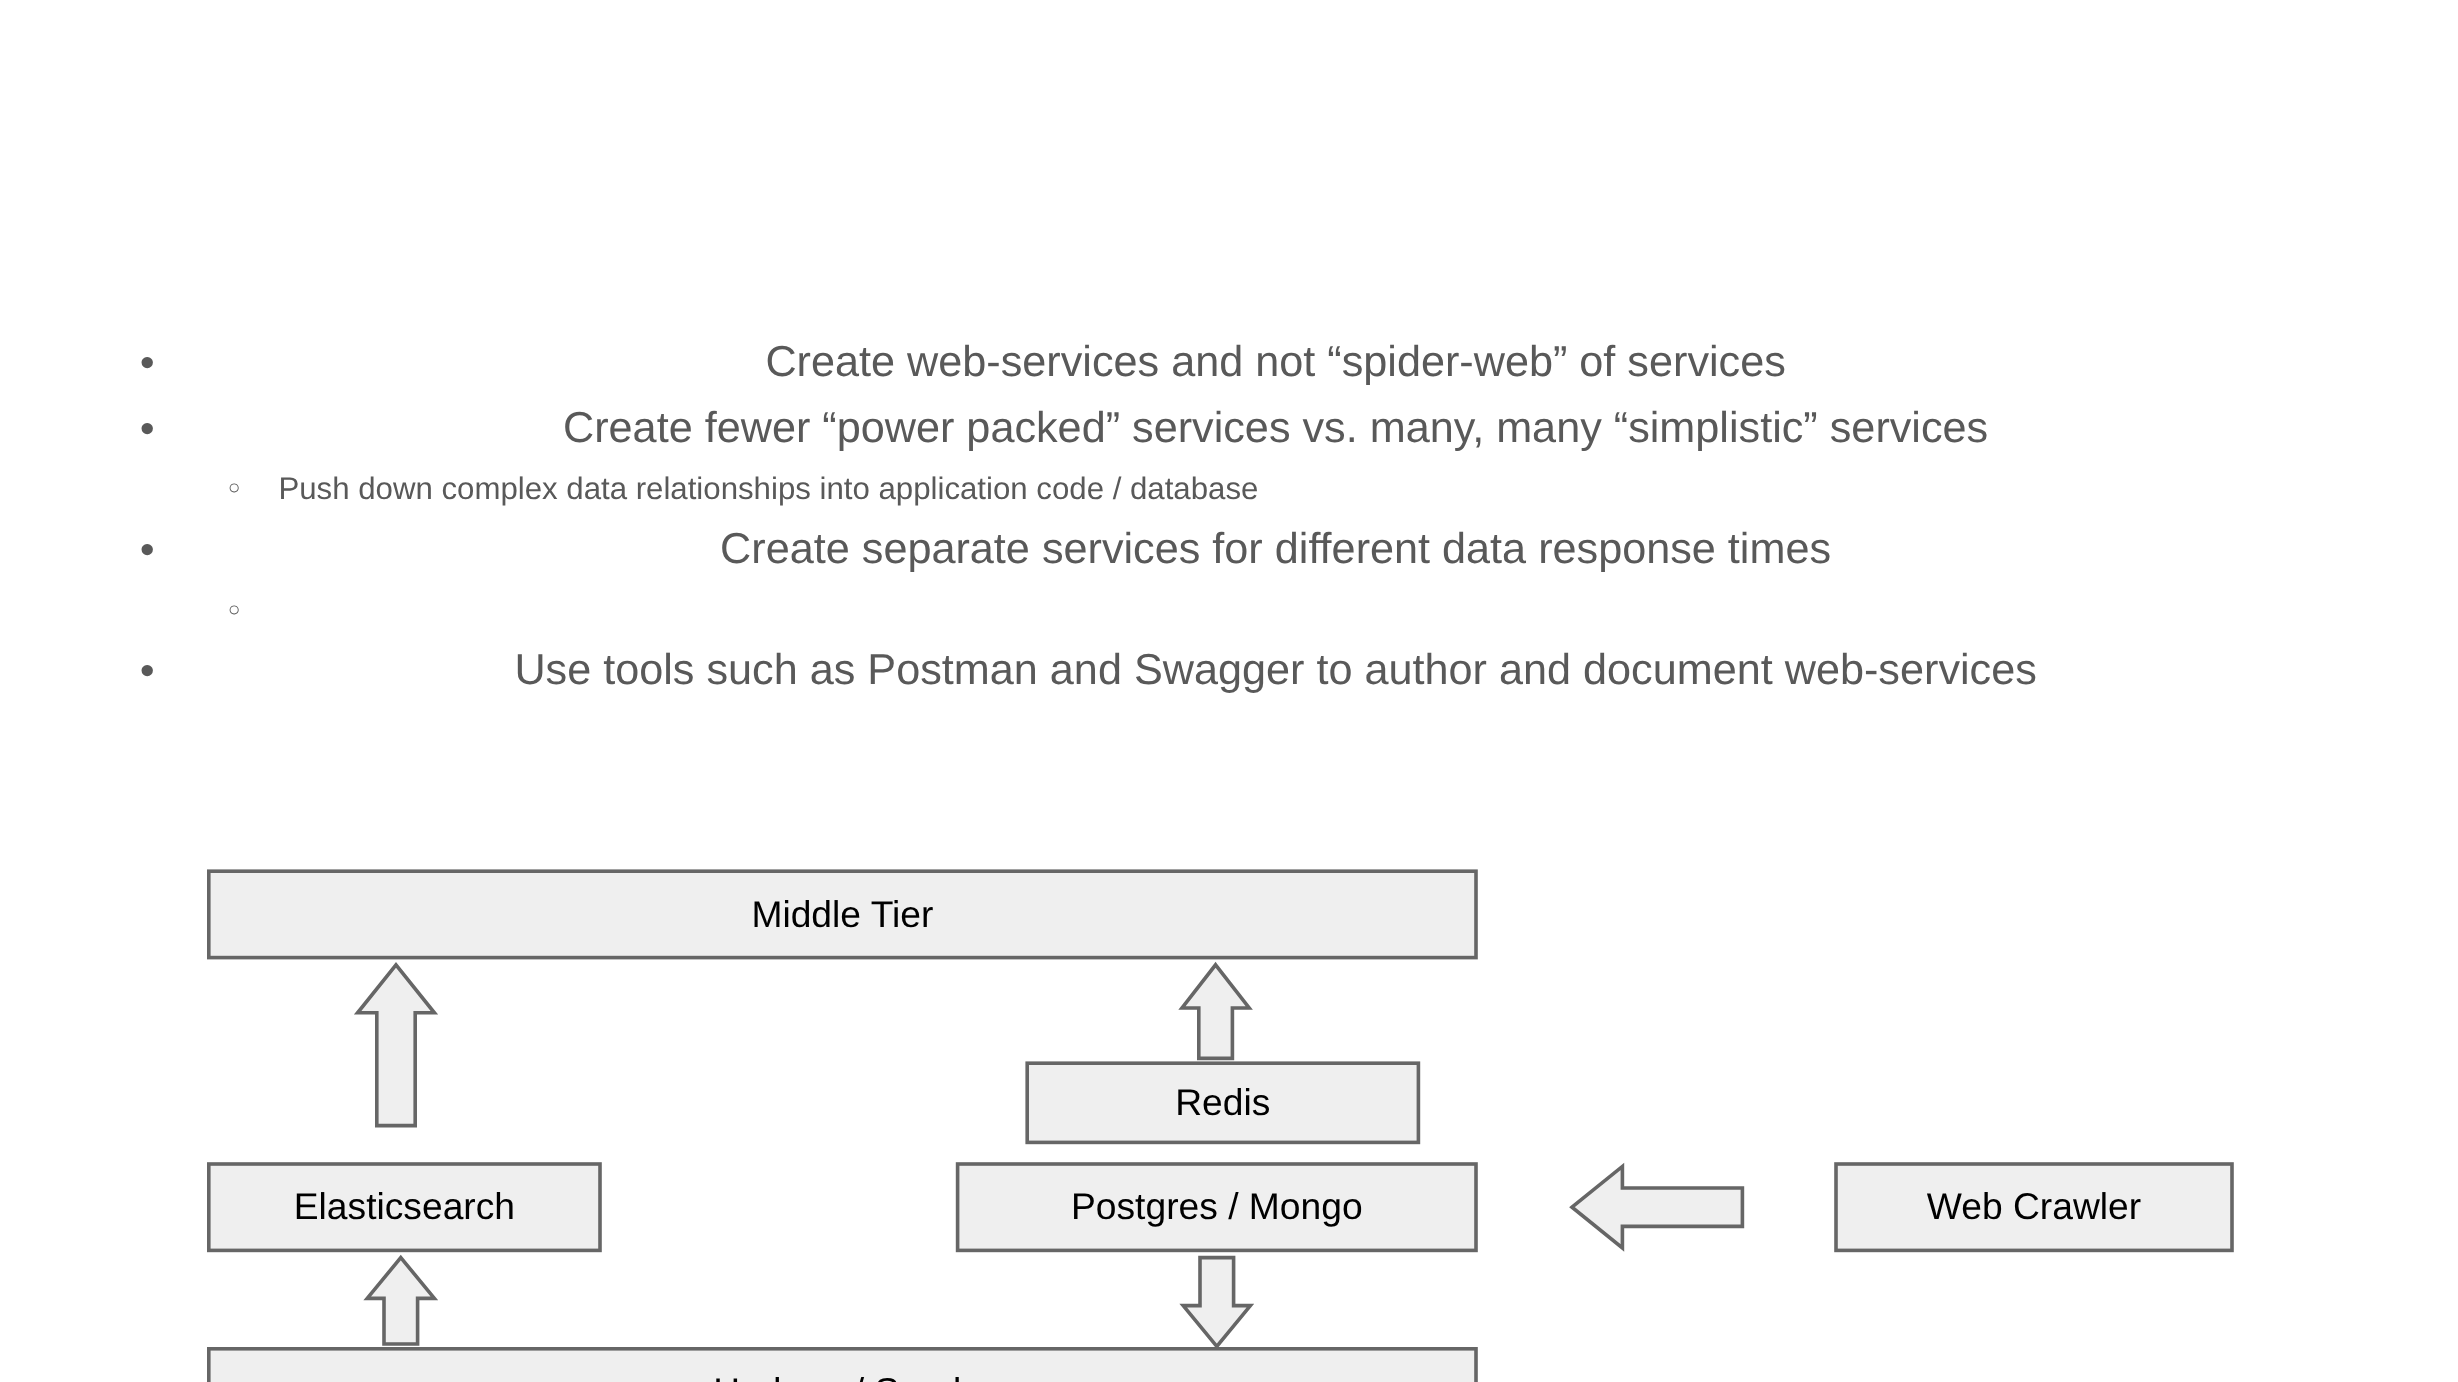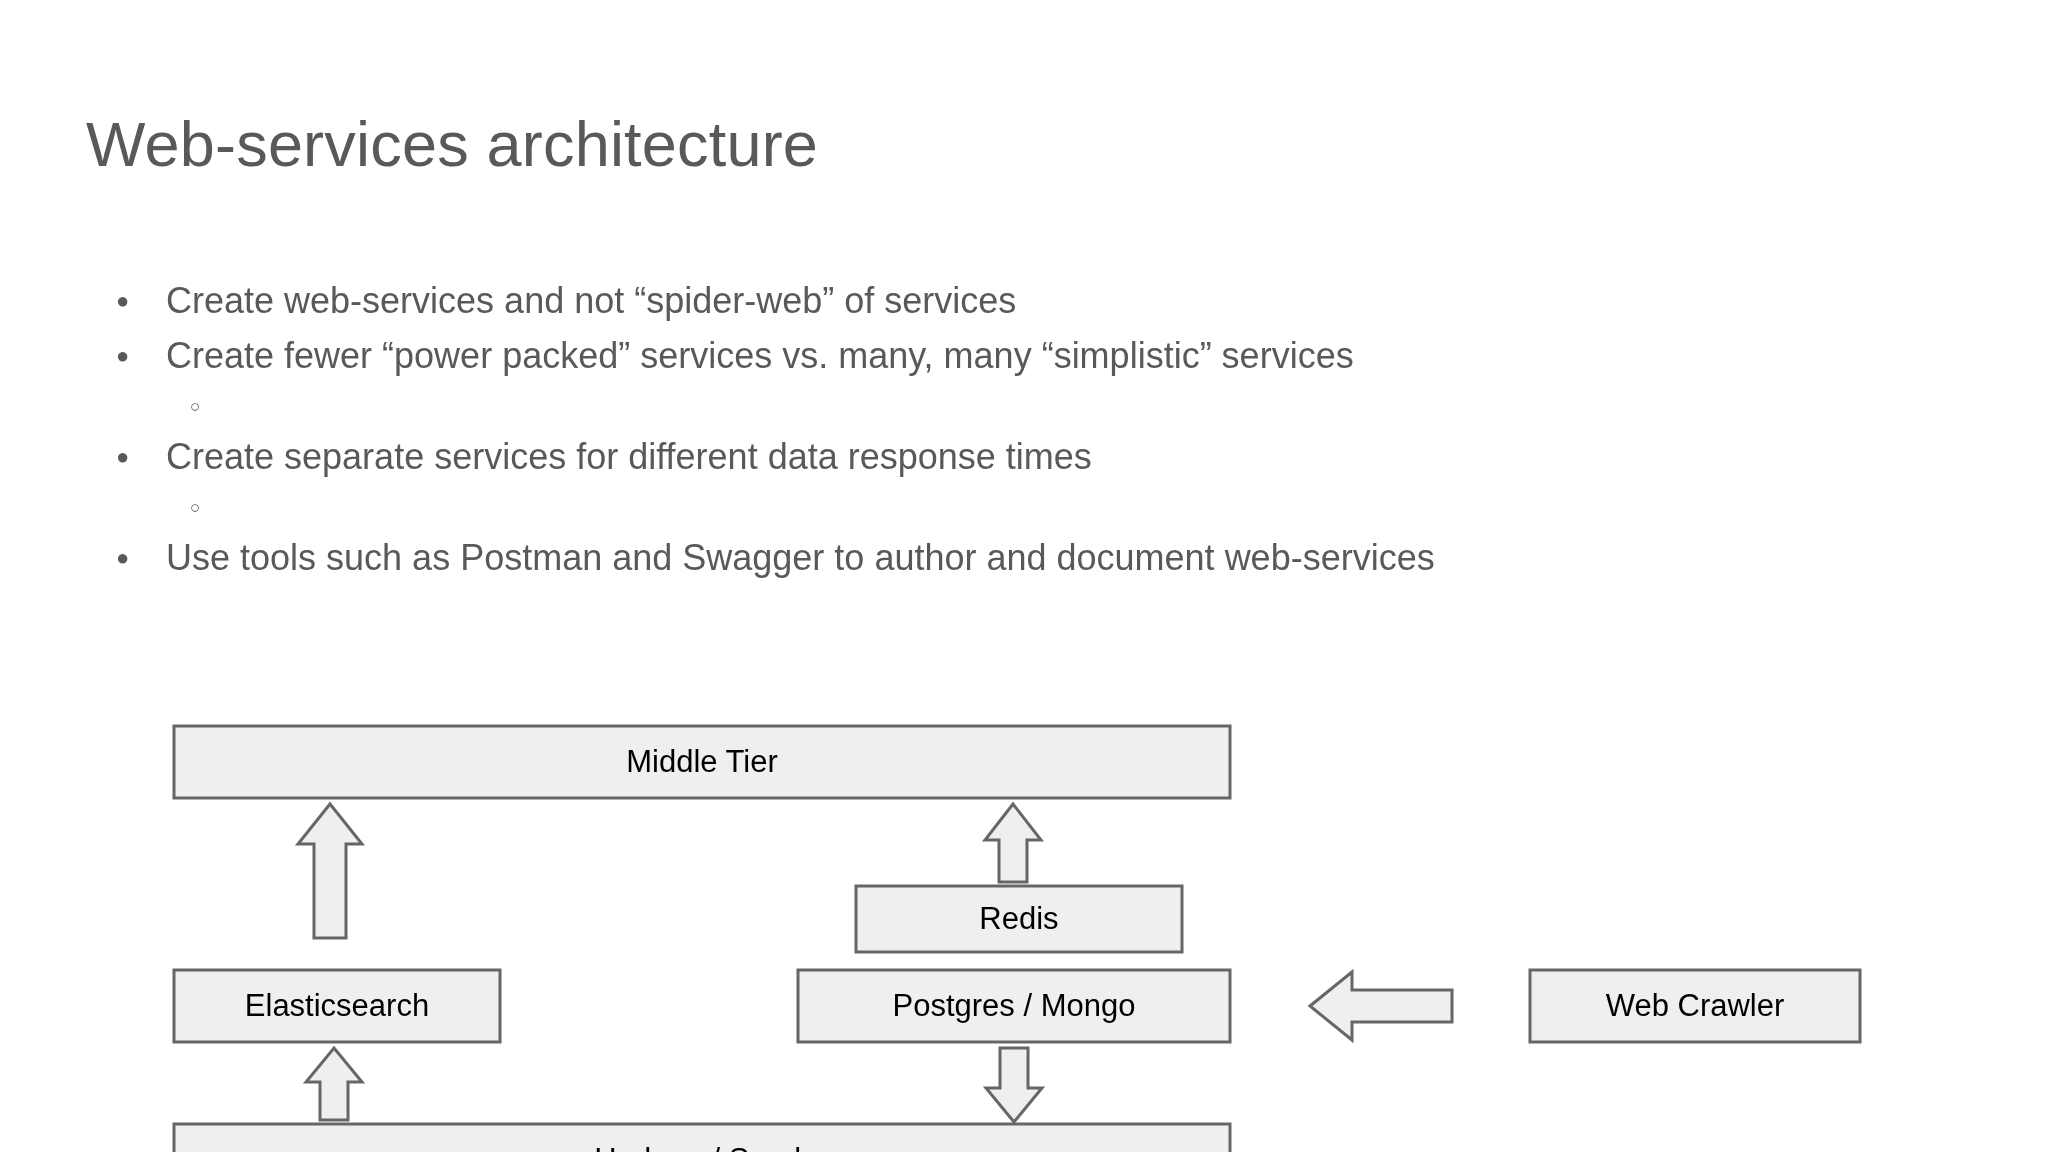--- a/index.html
+++ b/index.html
@@ -58,20 +58,21 @@
     flex: 0 0 auto;
     width: 66px;
     text-align: left;
     font-size: 22px;
     line-height: 53px;
     padding-left: 16px;
     box-sizing: border-box;
   }
   .bullet-l1 .btext {
     flex: 1 1 auto;
+    text-align: center;
   }
 
   .bullet-l2 {
     font-size: 26px;
     line-height: 46px;
     margin-bottom: 0px;
   }
   .bullet-l2 .marker {
     flex: 0 0 auto;
     width: 132px;
@@ -103,36 +104,36 @@
     fill: #000000;
     text-anchor: middle;
     dominant-baseline: middle;
   }
 </style>
 </head>
 <body>
 
 <div class="slide">
 
-  <div class="slide-title">Web-services architecture</div>
 
   <div class="bullets">
 
     <div class="bullet-row bullet-l1">
       <span class="marker">●</span>
       <span class="btext">Create web-services and not “spider-web” of services</span>
     </div>
 
     <div class="bullet-row bullet-l1">
       <span class="marker">●</span>
       <span class="btext">Create fewer “power packed” services vs. many, many “simplistic” services</span>
     </div>
 
     <div class="bullet-row bullet-l2">
       <span class="marker">○</span>
+      <span class="btext">Push down complex data relationships into application code / database</span>
     </div>
 
     <div class="bullet-row bullet-l1">
       <span class="marker">●</span>
       <span class="btext">Create separate services for different data response times</span>
     </div>
 
     <div class="bullet-row bullet-l2">
       <span class="marker">○</span>
     </div>

